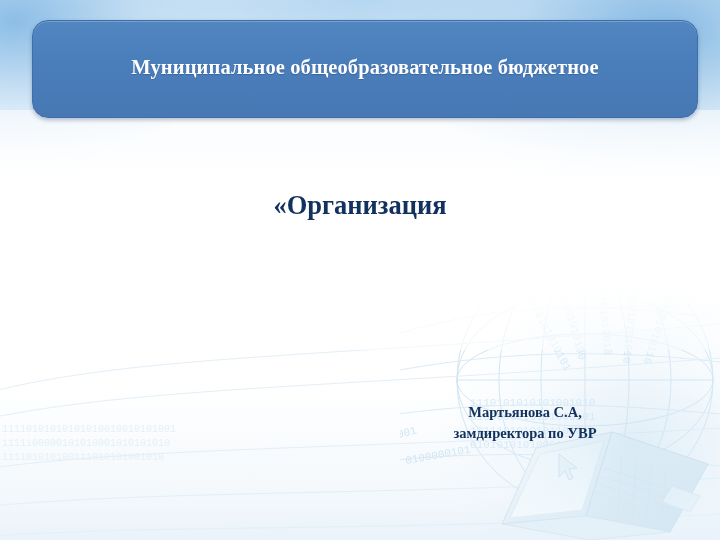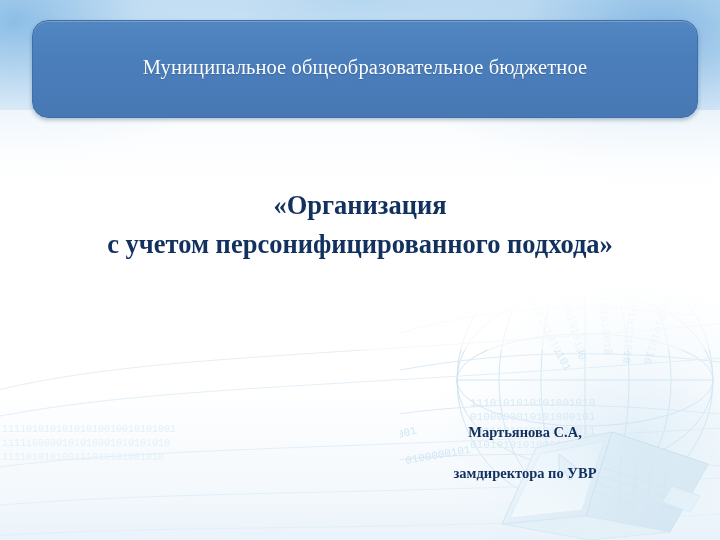--- a/index.html
+++ b/index.html
@@ -53,21 +53,21 @@
     border: 1px solid #3f6ea8;
     box-shadow: 0 2px 4px rgba(40,70,110,0.35), inset 0 1px 0 rgba(255,255,255,0.22);
     display: flex;
     align-items: center;
     justify-content: center;
     padding: 4px 26px 8px 26px;
   }
   .header-text {
     color: #ffffff;
     font-size: 20.5px;
-    font-weight: normal;
+    font-weight: bold;
     line-height: 1.22;
     text-align: center;
     letter-spacing: 0.1px;
     text-shadow: 0 1px 1px rgba(30,60,100,0.35);
   }
   .header-text .ln { display: block; white-space: nowrap; }
   .header-text .ln-1 { font-size: 20.5px; }
   .header-text .ln-2 { font-size: 20.5px; }
   .header-text .ln-3 { font-size: 20.5px; }
 
@@ -90,21 +90,21 @@
     position: absolute;
     left: 380px;
     top: 402px;
     width: 290px;
     text-align: center;
     color: #11305c;
     font-weight: bold;
     font-size: 14.5px;
     line-height: 1.42;
   }
-  .author-block .al { display: block; white-space: nowrap; margin-top: 20px; }
+  .author-block .al { display: block; white-space: nowrap; }
 
   
   .date-block {
     position: absolute;
     left: 215px;
     top: 482px;
     width: 260px;
     text-align: center;
     color: #11305c;
     font-weight: bold;
@@ -218,21 +218,20 @@
   <div class="bg-right-tint"></div>
 
   <div class="header-plaque">
     <div class="header-text">
       <span class="ln ln-1">Муниципальное общеобразовательное бюджетное</span>
     </div>
   </div>
 
   <div class="main-title">
     <span class="tl">«Организация</span>
-    <span class="tl">с учетом персонифицированного  подхода»</span>
   </div>
 
   <div class="author-block">
     <span class="al">Мартьянова  С.А,</span>
     <span class="al">замдиректора по УВР</span>
   </div>
 
 
 </div>
 

